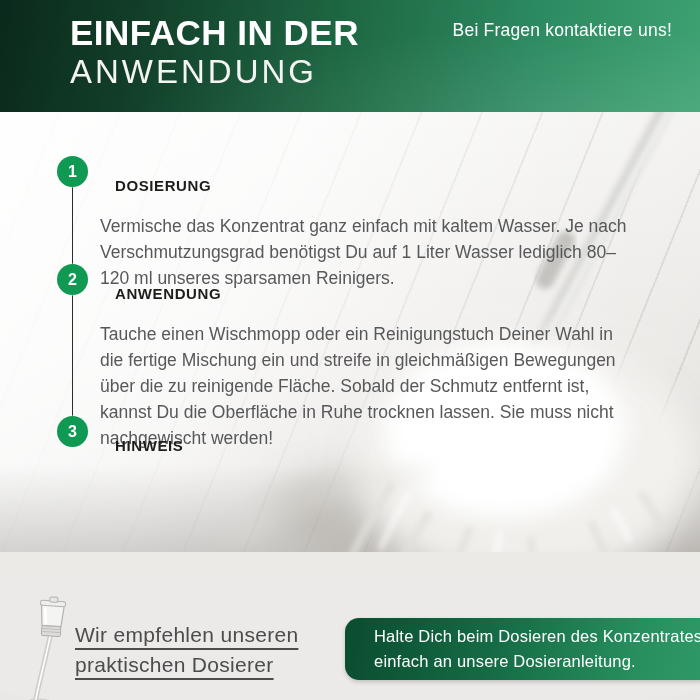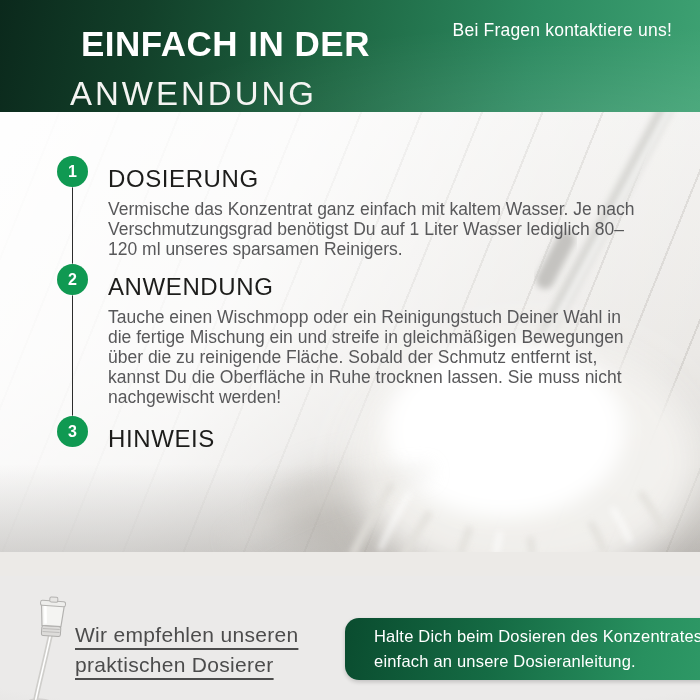--- a/index.html
+++ b/index.html
@@ -11,21 +11,21 @@
 
   
   .header {
     position:absolute; left:0; top:0; width:700px; height:112px;
     background:
       radial-gradient(120% 160% at 85% 110%, rgba(255,255,255,.10), rgba(255,255,255,0) 55%),
       linear-gradient(100deg, #0b291c 0%, #123f29 20%, #1e6743 48%, #2c8a60 75%, #3ea273 100%);
   }
   .header-titles { position:absolute; left:70px; top:13px; color:#fff; }
   .title-line1 {
-    margin:11px; font-size:35px; font-weight:800; letter-spacing:.5px;
+    margin:0; font-size:35px; font-weight:800; letter-spacing:.5px;
     color:#ffffff; line-height:40px;
   }
   .title-line2 {
     margin:0; font-size:33px; font-weight:300; letter-spacing:3px;
     color:#f4f4f2; line-height:38px;
   }
   .contact-link {
     position:absolute; right:28px; top:20px;
     font-size:17.5px; color:#fff; letter-spacing:.2px;
     text-underline-offset:5px; text-decoration-thickness:1.5px;
@@ -62,27 +62,27 @@
   .step-1 { top:44px; }
   .step-2 { top:152px; }
   .step-3 { top:304px; }
   .badge {
     width:31px; height:31px; border-radius:50%;
     background:#109952; color:#fff; font-weight:700; font-size:16px;
     display:flex; align-items:center; justify-content:center; flex:0 0 31px;
     box-shadow:0 0 0 1px rgba(255,255,255,.35);
   }
   .step-title {
-    margin:8px; padding-top:3px;
-    font-size:24px; font-weight:400; letter-spacing:.6px; color:#1d1d1b;
+    margin:15px; padding-top:3px;
+    font-size:15px; font-weight:700; letter-spacing:.6px; color:#1d1d1b;
     line-height:24px;
   }
   .step-body {
-    margin:7px 0 0 8px; width:566px;
-    font-size:17.5px; line-height:20px; color:#58585a;
+    margin:7px 0 0 0; width:566px;
+    font-size:17.5px; line-height:26px; color:#58585a;
     white-space:pre-line;
   }
 
   
   .footer {
     position:absolute; left:0; top:576px; width:700px; height:148px;
     background:
       radial-gradient(140% 130% at 50% 30%, #ebeae9 50%, #d6d5d3 85%, #c5c4c2 100%);
   }
   .pump-svg { position:absolute; left:18px; top:18px; }

